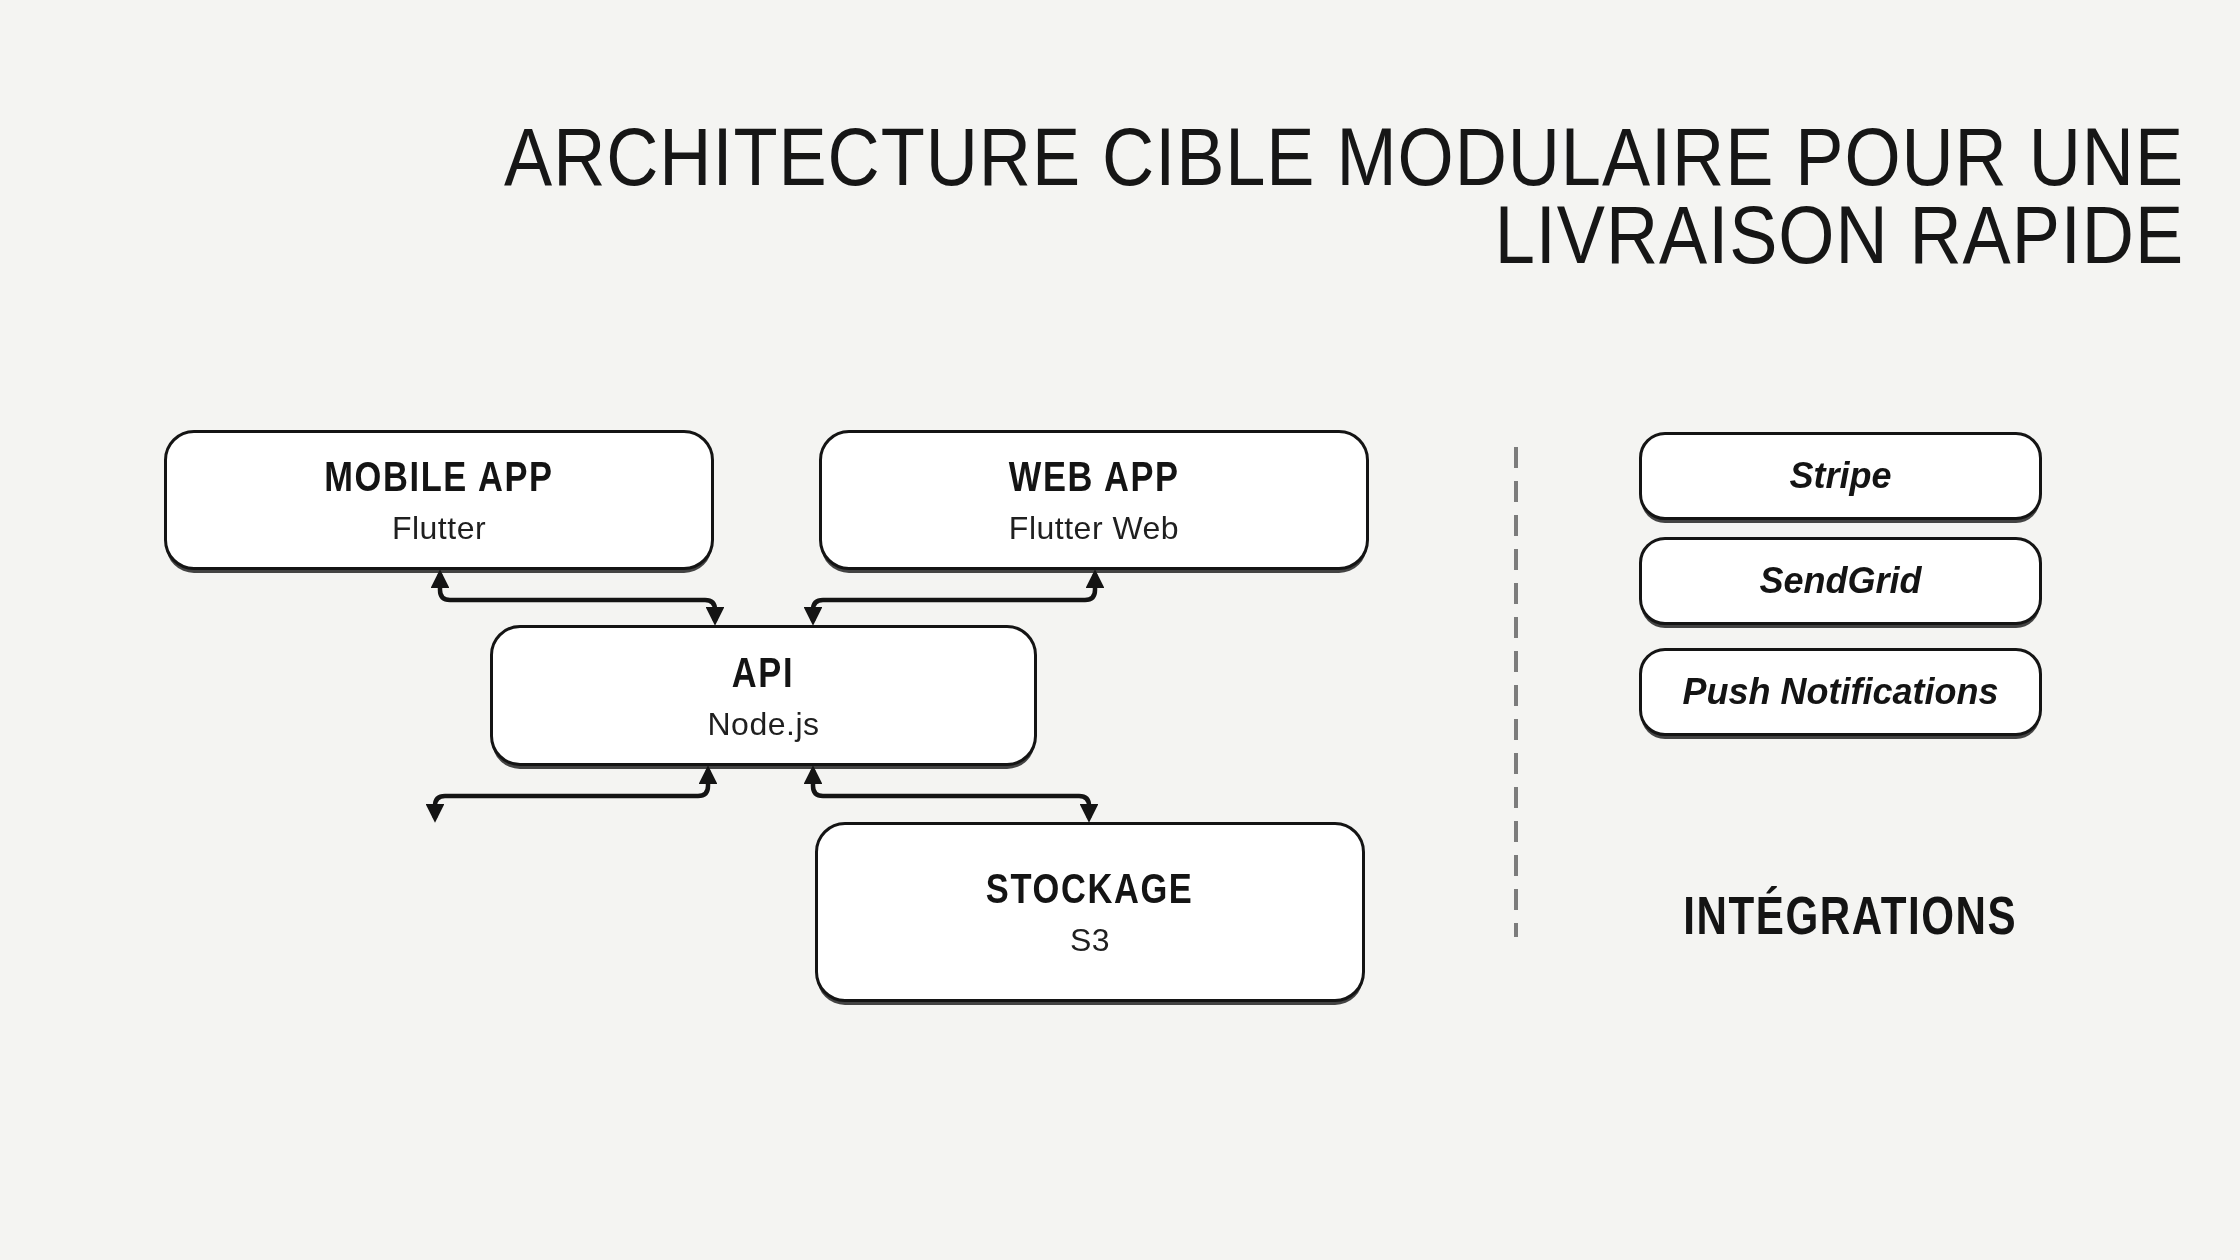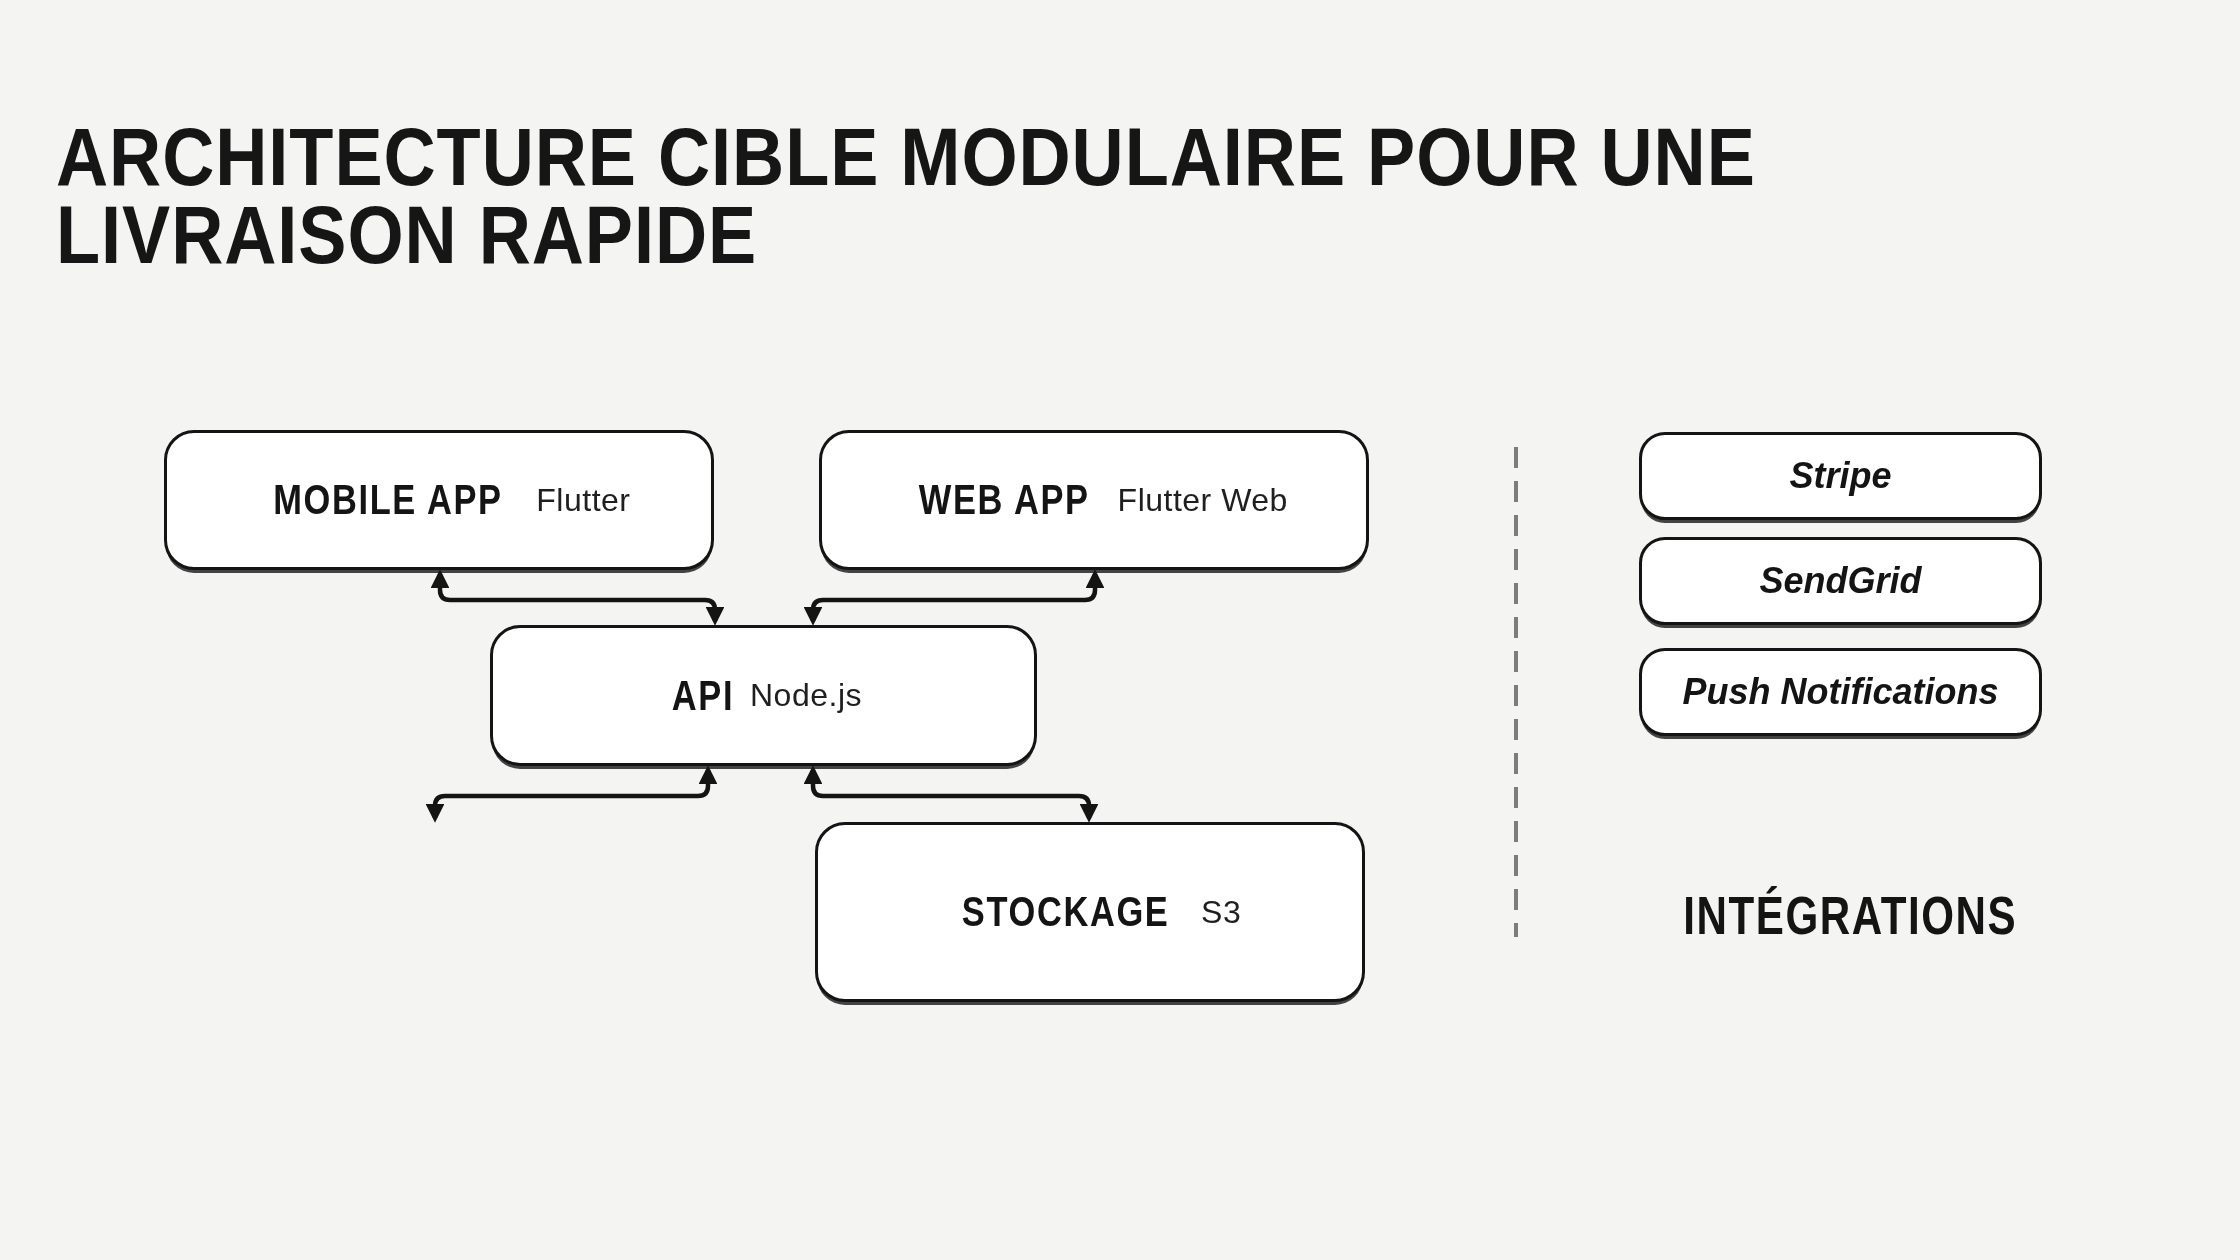--- a/index.html
+++ b/index.html
@@ -16,22 +16,22 @@
     font-family: "Liberation Sans", sans-serif;
     color: #151515;
   }
 
   
   .title {
     position: absolute;
     top: 118px;
     left: 0;
     width: 100%;
-    text-align: left;
-    font-weight: 700;
+    text-align: right;
+    font-weight: 400;
     color: #161616;
   }
   .title-line {
     display: block;
     font-size: 76px;
     line-height: 78px;
     letter-spacing: 1px;
     transform: scale(0.95, 1.08);
     transform-origin: center;
     white-space: nowrap;
@@ -49,21 +49,21 @@
 
   
   .node {
     position: absolute;
     box-sizing: border-box;
     background: #ffffff;
     border: 3px solid #141414;
     border-radius: 30px;
     box-shadow: 0 5px 0 -2px rgba(22,22,22,0.8);
     display: flex;
-    flex-direction: row;
+    flex-direction: column;
     align-items: center;
     justify-content: center;
     gap: 9px;
     text-align: center;
   }
   .node-title {
     font-size: 42px;
     font-weight: 700;
     letter-spacing: 2px;
     transform: scaleX(0.82);

